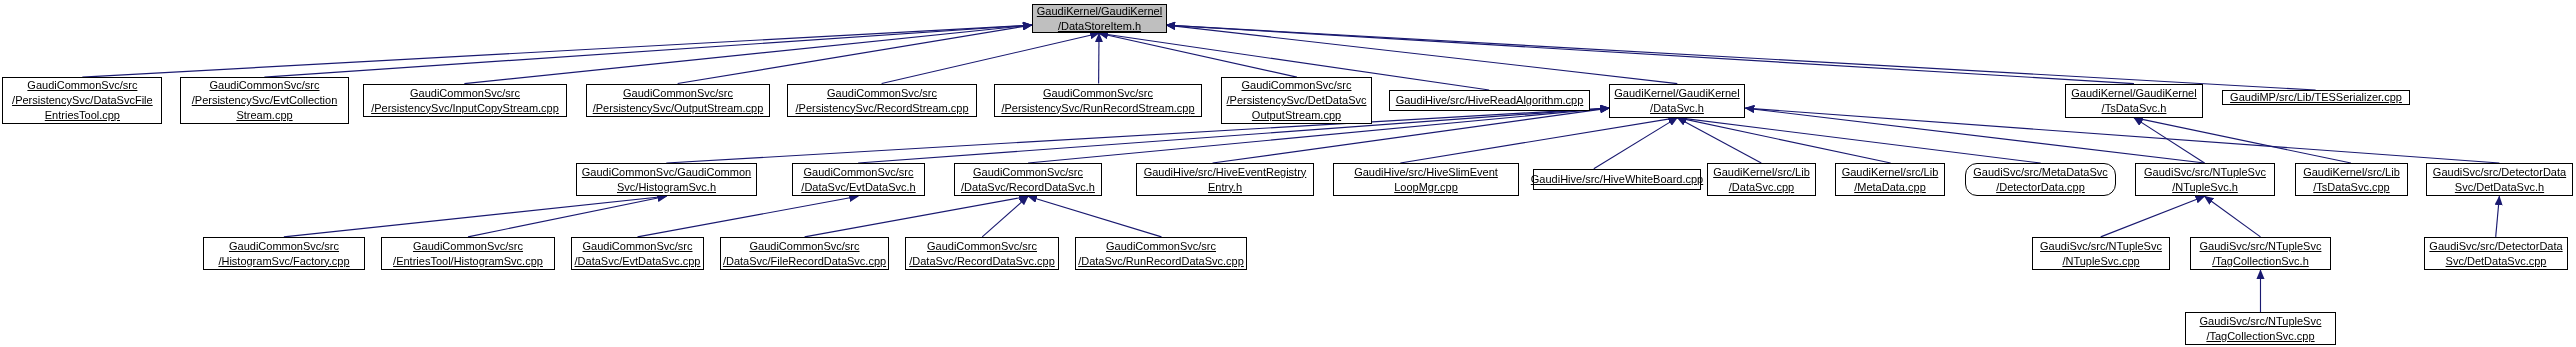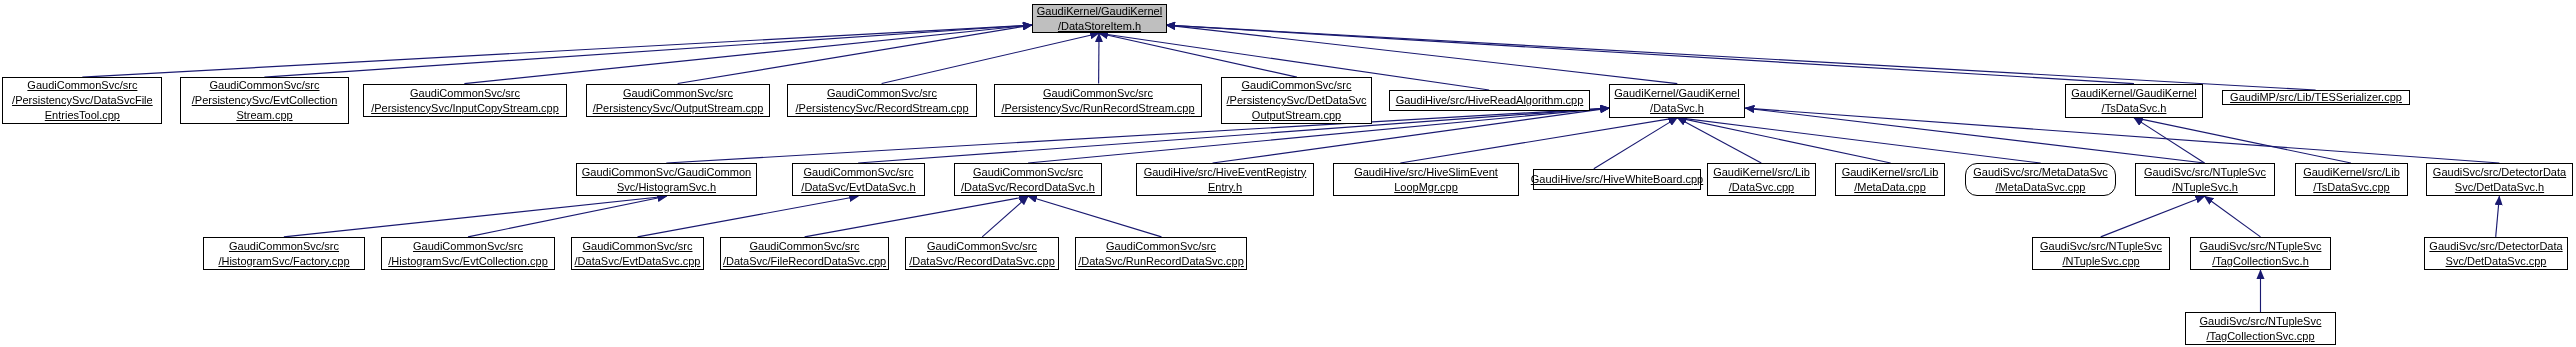--- a/index.html
+++ b/index.html
@@ -146,41 +146,41 @@
       <div class="node" style="left: 1707px; top: 163px; width: 109px; height: 33px;">
         <span>GaudiKernel/src/Lib</span>
         <span>/DataSvc.cpp</span>
       </div>
       <div class="node" style="left: 1835px; top: 163px; width: 110px; height: 33px;">
         <span>GaudiKernel/src/Lib</span>
         <span>/MetaData.cpp</span>
       </div>
       <div class="node" style="left: 1965px; top: 163px; width: 151px; height: 33px; border-radius: 12px;">
         <span>GaudiSvc/src/MetaDataSvc</span>
-        <span>/MetaDataSvc.cpp</span>
+        <span>/DetectorData.cpp</span>
       </div>
       <div class="node" style="left: 2135px; top: 163px; width: 140px; height: 33px;">
         <span>GaudiSvc/src/NTupleSvc</span>
         <span>/NTupleSvc.h</span>
       </div>
       <div class="node" style="left: 2295px; top: 163px; width: 113px; height: 33px;">
         <span>GaudiKernel/src/Lib</span>
         <span>/TsDataSvc.cpp</span>
       </div>
       <div class="node" style="left: 2426px; top: 163px; width: 147px; height: 33px;">
         <span>GaudiSvc/src/DetectorData</span>
         <span>Svc/DetDataSvc.h</span>
       </div>
       <div class="node" style="left: 203px; top: 237px; width: 162px; height: 33px;">
         <span>GaudiCommonSvc/src</span>
         <span>/HistogramSvc/Factory.cpp</span>
       </div>
       <div class="node" style="left: 381px; top: 237px; width: 174px; height: 33px;">
         <span>GaudiCommonSvc/src</span>
-        <span>/HistogramSvc/EvtCollection.cpp</span>
+        <span>/EntriesTool/HistogramSvc.cpp</span>
       </div>
       <div class="node" style="left: 571px; top: 237px; width: 133px; height: 33px;">
         <span>GaudiCommonSvc/src</span>
         <span>/DataSvc/EvtDataSvc.cpp</span>
       </div>
       <div class="node" style="left: 720px; top: 237px; width: 169px; height: 33px;">
         <span>GaudiCommonSvc/src</span>
         <span>/DataSvc/FileRecordDataSvc.cpp</span>
       </div>
       <div class="node" style="left: 905px; top: 237px; width: 154px; height: 33px;">

